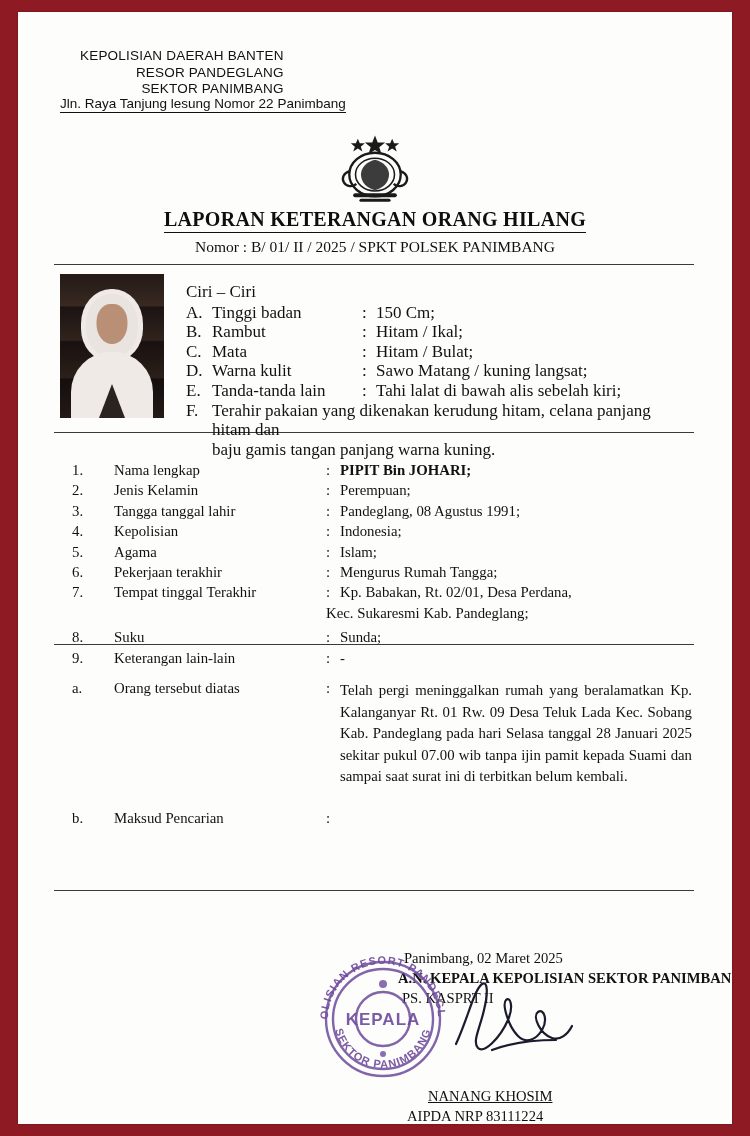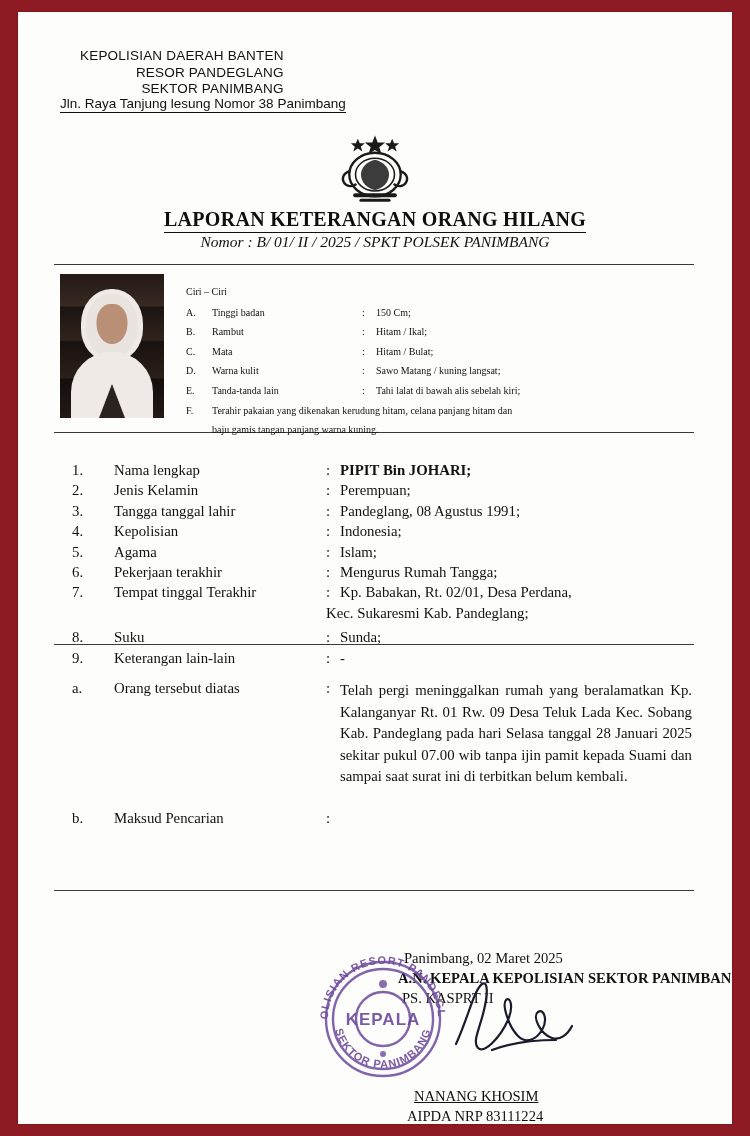--- a/index.html
+++ b/index.html
@@ -76,24 +76,24 @@
     font-family: "Liberation Serif", serif;
     font-size: 20px;
     font-weight: bold;
     letter-spacing: .3px;
     display: inline-block;
     border-bottom: 1.6px solid #111;
     padding-bottom: 1px;
     color: #0e0e0e;
   }
   .doc-number {
+    margin-top: 5px;
     font-family: "Liberation Serif", serif;
     font-size: 15.5px;
     color: #111;
-    font-style: italic;
   }
 
   
   .rule {
     position: absolute;
     left: 36px;
     width: 640px;
     border-top: 1.4px solid #3a3a3a;
   }
   .rule.r1 { top: 252px; }
@@ -159,21 +159,21 @@
     background: #2a2320;
     clip-path: polygon(50% 0, 100% 100%, 0 100%);
   }
 
   
   .ciri {
     position: absolute;
     left: 168px;
     top: 270px;
     width: 505px;
-    font-size: 10px;
+    font-size: 17px;
     color: #111;
     line-height: 19.6px;
   }
   .ciri .hdr { margin-bottom: 1px; }
   .row {
     display: flex;
     align-items: flex-start;
   }
   .row .num { width: 26px; flex: none; }
   .row .lbl { flex: none; }
@@ -228,21 +228,21 @@
     line-height: 20px;
     text-align: left;
   }
   .sig .place { margin-left: 6px; }
   .sig .an { white-space: nowrap; font-weight: bold; }
   .sig .ps { margin-left: 4px; }
   .sig .name {
     margin-top: 78px;
     font-weight: normal;
     text-decoration: underline;
-    margin-left: 16px;
+    margin-left: 30px;
     white-space: nowrap;
   }
   .sig .rank { margin-left: 9px; white-space: nowrap; }
 
   
   .stamp {
     position: absolute;
     left: 290px;
     top: 932px;
     width: 150px;
@@ -265,21 +265,21 @@
 <body>
 
 <div class="page">
   <div class="inner">
 
     <div class="letterhead">
       <div>KEPOLISIAN DAERAH BANTEN</div>
       <div>RESOR PANDEGLANG</div>
       <div>SEKTOR PANIMBANG</div>
     </div>
-    <div class="lh-addr">Jln. Raya Tanjung lesung Nomor 38 Panimbang</div>
+    <div class="lh-addr">Jln. Raya Tanjung lesung Nomor 22 Panimbang</div>
 
     <div class="emblem">
       <svg viewBox="0 0 100 90" xmlns="http://www.w3.org/2000/svg">
         <g fill="#1a1a1a">
           <path d="M50 2 L53.5 11 L63 11 L55.5 17 L58.5 26 L50 20.5 L41.5 26 L44.5 17 L37 11 L46.5 11 Z"></path>
           <path d="M28 6 L30.5 12 L37 12 L31.8 16.2 L33.9 22.5 L28 18.7 L22.1 22.5 L24.2 16.2 L19 12 L25.5 12 Z"></path>
           <path d="M72 6 L74.5 12 L81 12 L75.8 16.2 L77.9 22.5 L72 18.7 L66.1 22.5 L68.2 16.2 L63 12 L69.5 12 Z"></path>
           <ellipse cx="50" cy="52" rx="33" ry="28" fill="none" stroke="#1a1a1a" stroke-width="3"></ellipse>
           <ellipse cx="50" cy="52" rx="25" ry="21" fill="none" stroke="#1a1a1a" stroke-width="2"></ellipse>
           <path d="M50 33 C62 36 68 44 68 52 C68 62 60 70 50 72 C40 70 32 62 32 52 C32 44 38 36 50 33 Z" fill="#1a1a1a" opacity=".85"></path>

